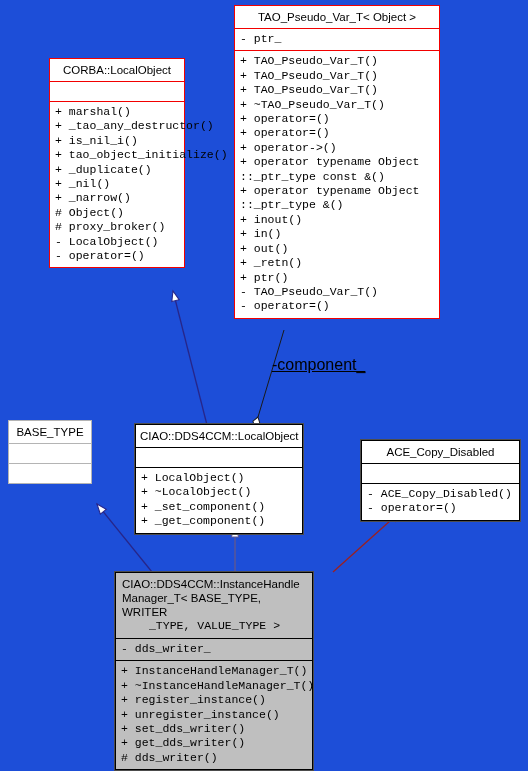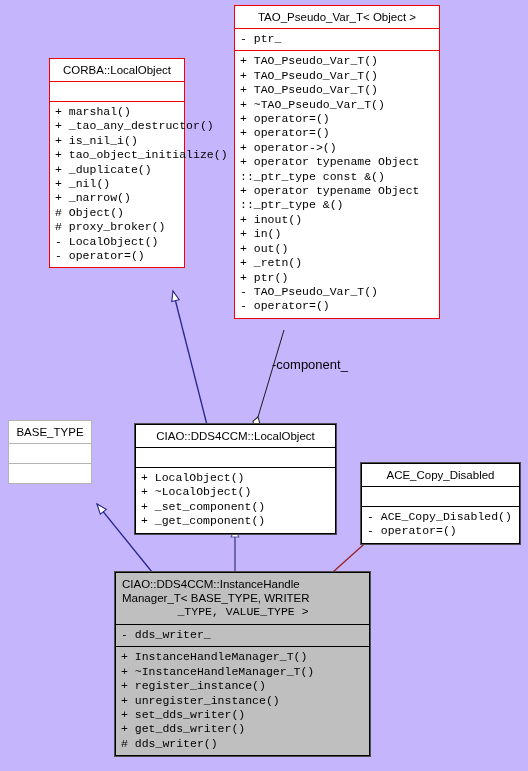--- a/index.html
+++ b/index.html
@@ -7,21 +7,21 @@
     padding: 0;
     background: #ffffff;
   }
   body {
     font-family: "Liberation Sans", sans-serif;
   }
   #canvas {
     position: relative;
     width: 528px;
     height: 771px;
-    background: #c4b5fd;
+    background: #1d4ed8;
     overflow: hidden;
   }
   svg.edges {
     position: absolute;
     left: 0;
     top: 0;
     width: 528px;
     height: 771px;
     pointer-events: none;
   }
@@ -84,25 +84,26 @@
   
   .current {
     background: #bfbfbf;
   }
   .current .sect + .sect {
     border-top-color: #000000;
   }
 
   .edge-label {
     position: absolute;
-    font-size: 13px;
+    font-size: 16px;
     line-height: 13px;
     color: #000000;
     white-space: nowrap;
     z-index: 4;
+    text-decoration: underline;
   }
 </style>
 </head>
 <body>
 
 <div id="canvas">
 
   <svg class="edges" viewBox="0 0 528 771">
     <defs>
       <marker id="arrow-blue" markerWidth="14" markerHeight="14" refX="11" refY="5" orient="auto" markerUnits="userSpaceOnUse">
@@ -170,47 +171,47 @@
       <div class="m">+ _narrow()</div>
       <div class="m"># Object()</div>
       <div class="m"># proxy_broker()</div>
       <div class="m">- LocalObject()</div>
       <div class="m">- operator=()</div>
     </div>
   </div>
 
   <div class="edge-label" style="left:272px; top:358px;">-component_</div>
 
-  <div class="uml-box thick" style="left:135px; top:424px; width:201px;">
+  <div class="uml-box thick" style="left:135px; top:424px; width:168px;">
     <div class="sect title">CIAO::DDS4CCM::LocalObject</div>
     <div class="sect empty-sect"></div>
     <div class="sect members">
       <div class="m">+ LocalObject()</div>
       <div class="m">+ ~LocalObject()</div>
       <div class="m">+ _set_component()</div>
       <div class="m">+ _get_component()</div>
     </div>
   </div>
 
   <div class="uml-box grey-border" style="left:8px; top:420px; width:84px;">
     <div class="sect title">BASE_TYPE</div>
     <div class="sect empty-sect"></div>
     <div class="sect empty-sect"></div>
   </div>
 
-  <div class="uml-box thick" style="left:361px; top:463px; width:159px;">
+  <div class="uml-box thick" style="left:361px; top:440px; width:159px;">
     <div class="sect title">ACE_Copy_Disabled</div>
     <div class="sect empty-sect"></div>
     <div class="sect members">
       <div class="m">- ACE_Copy_Disabled()</div>
       <div class="m">- operator=()</div>
     </div>
   </div>
 
-  <div class="uml-box thick current" style="left:115px; top:572px; width:255px;">
+  <div class="uml-box thick current" style="left:115px; top:572px; width:198px;">
     <div class="sect title" style="text-align:left; padding:4px 5px 5px 6px;">
       <div>CIAO::DDS4CCM::InstanceHandle</div>
       <div>Manager_T&lt; BASE_TYPE, WRITER</div>
       <div style="text-align:center;font-family:Liberation Mono, monospace;">_TYPE, VALUE_TYPE &gt;</div>
     </div>
     <div class="sect members">
       <div class="m">- dds_writer_</div>
     </div>
     <div class="sect members">
       <div class="m">+ InstanceHandleManager_T()</div>

